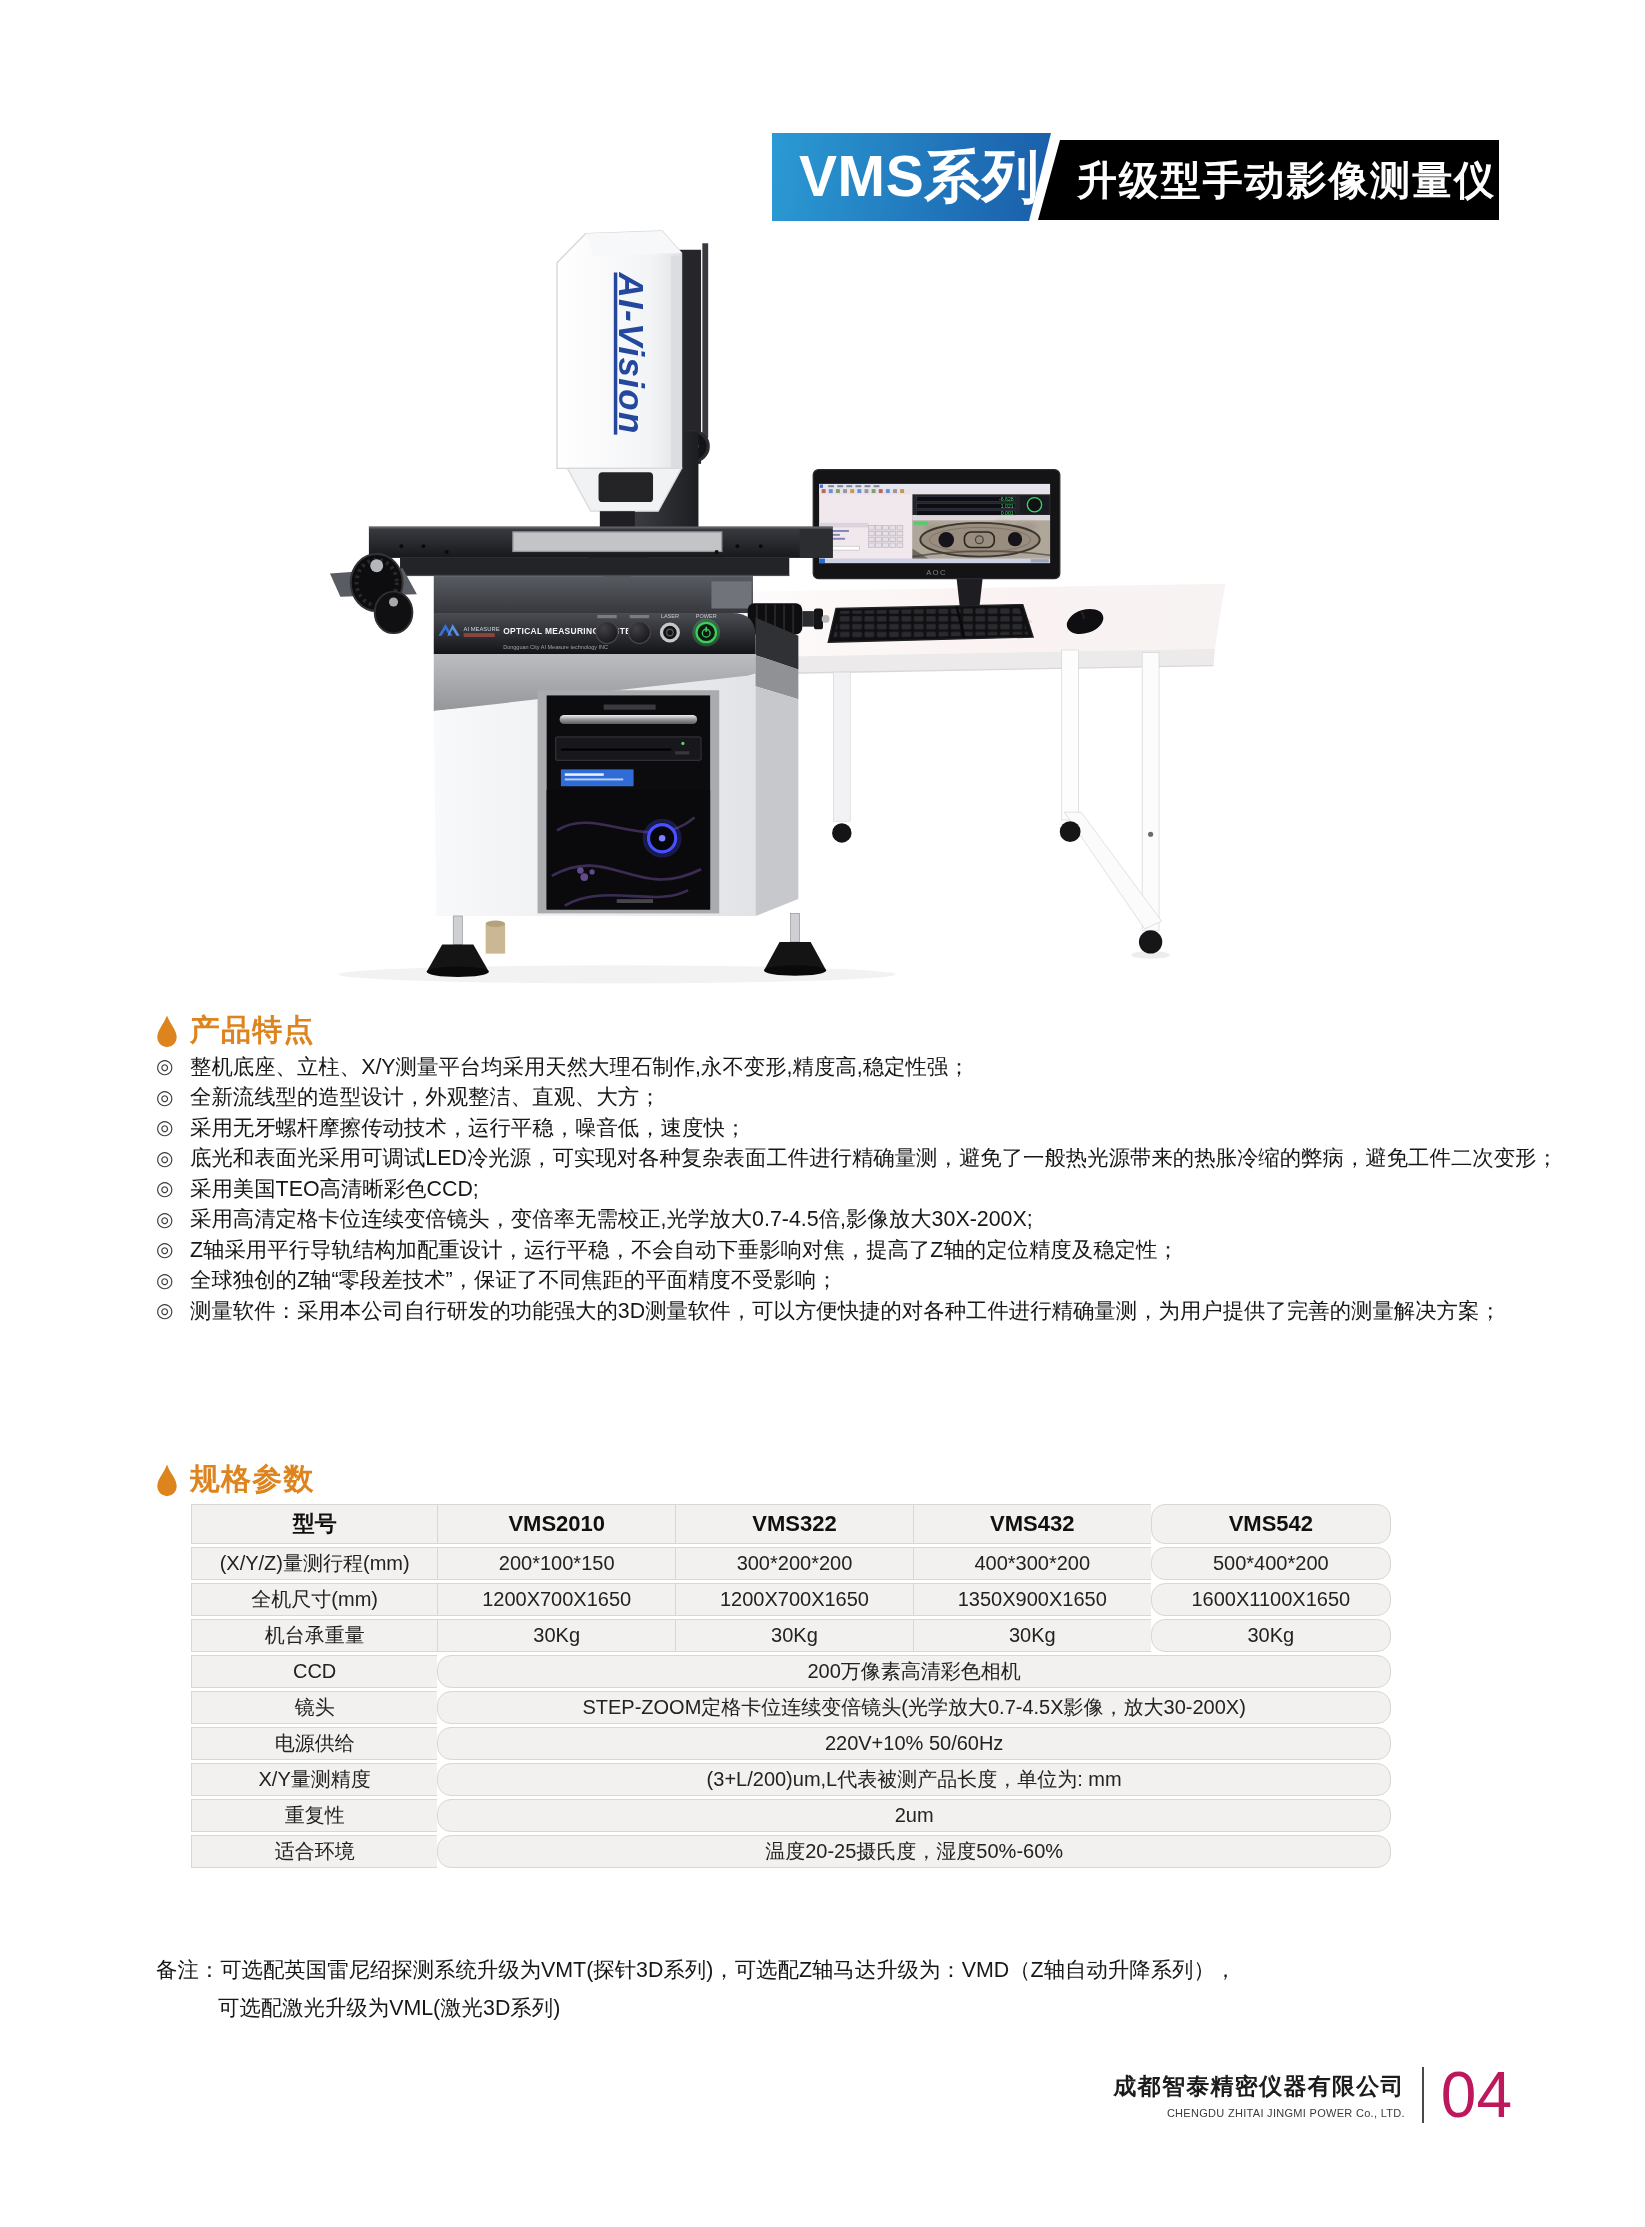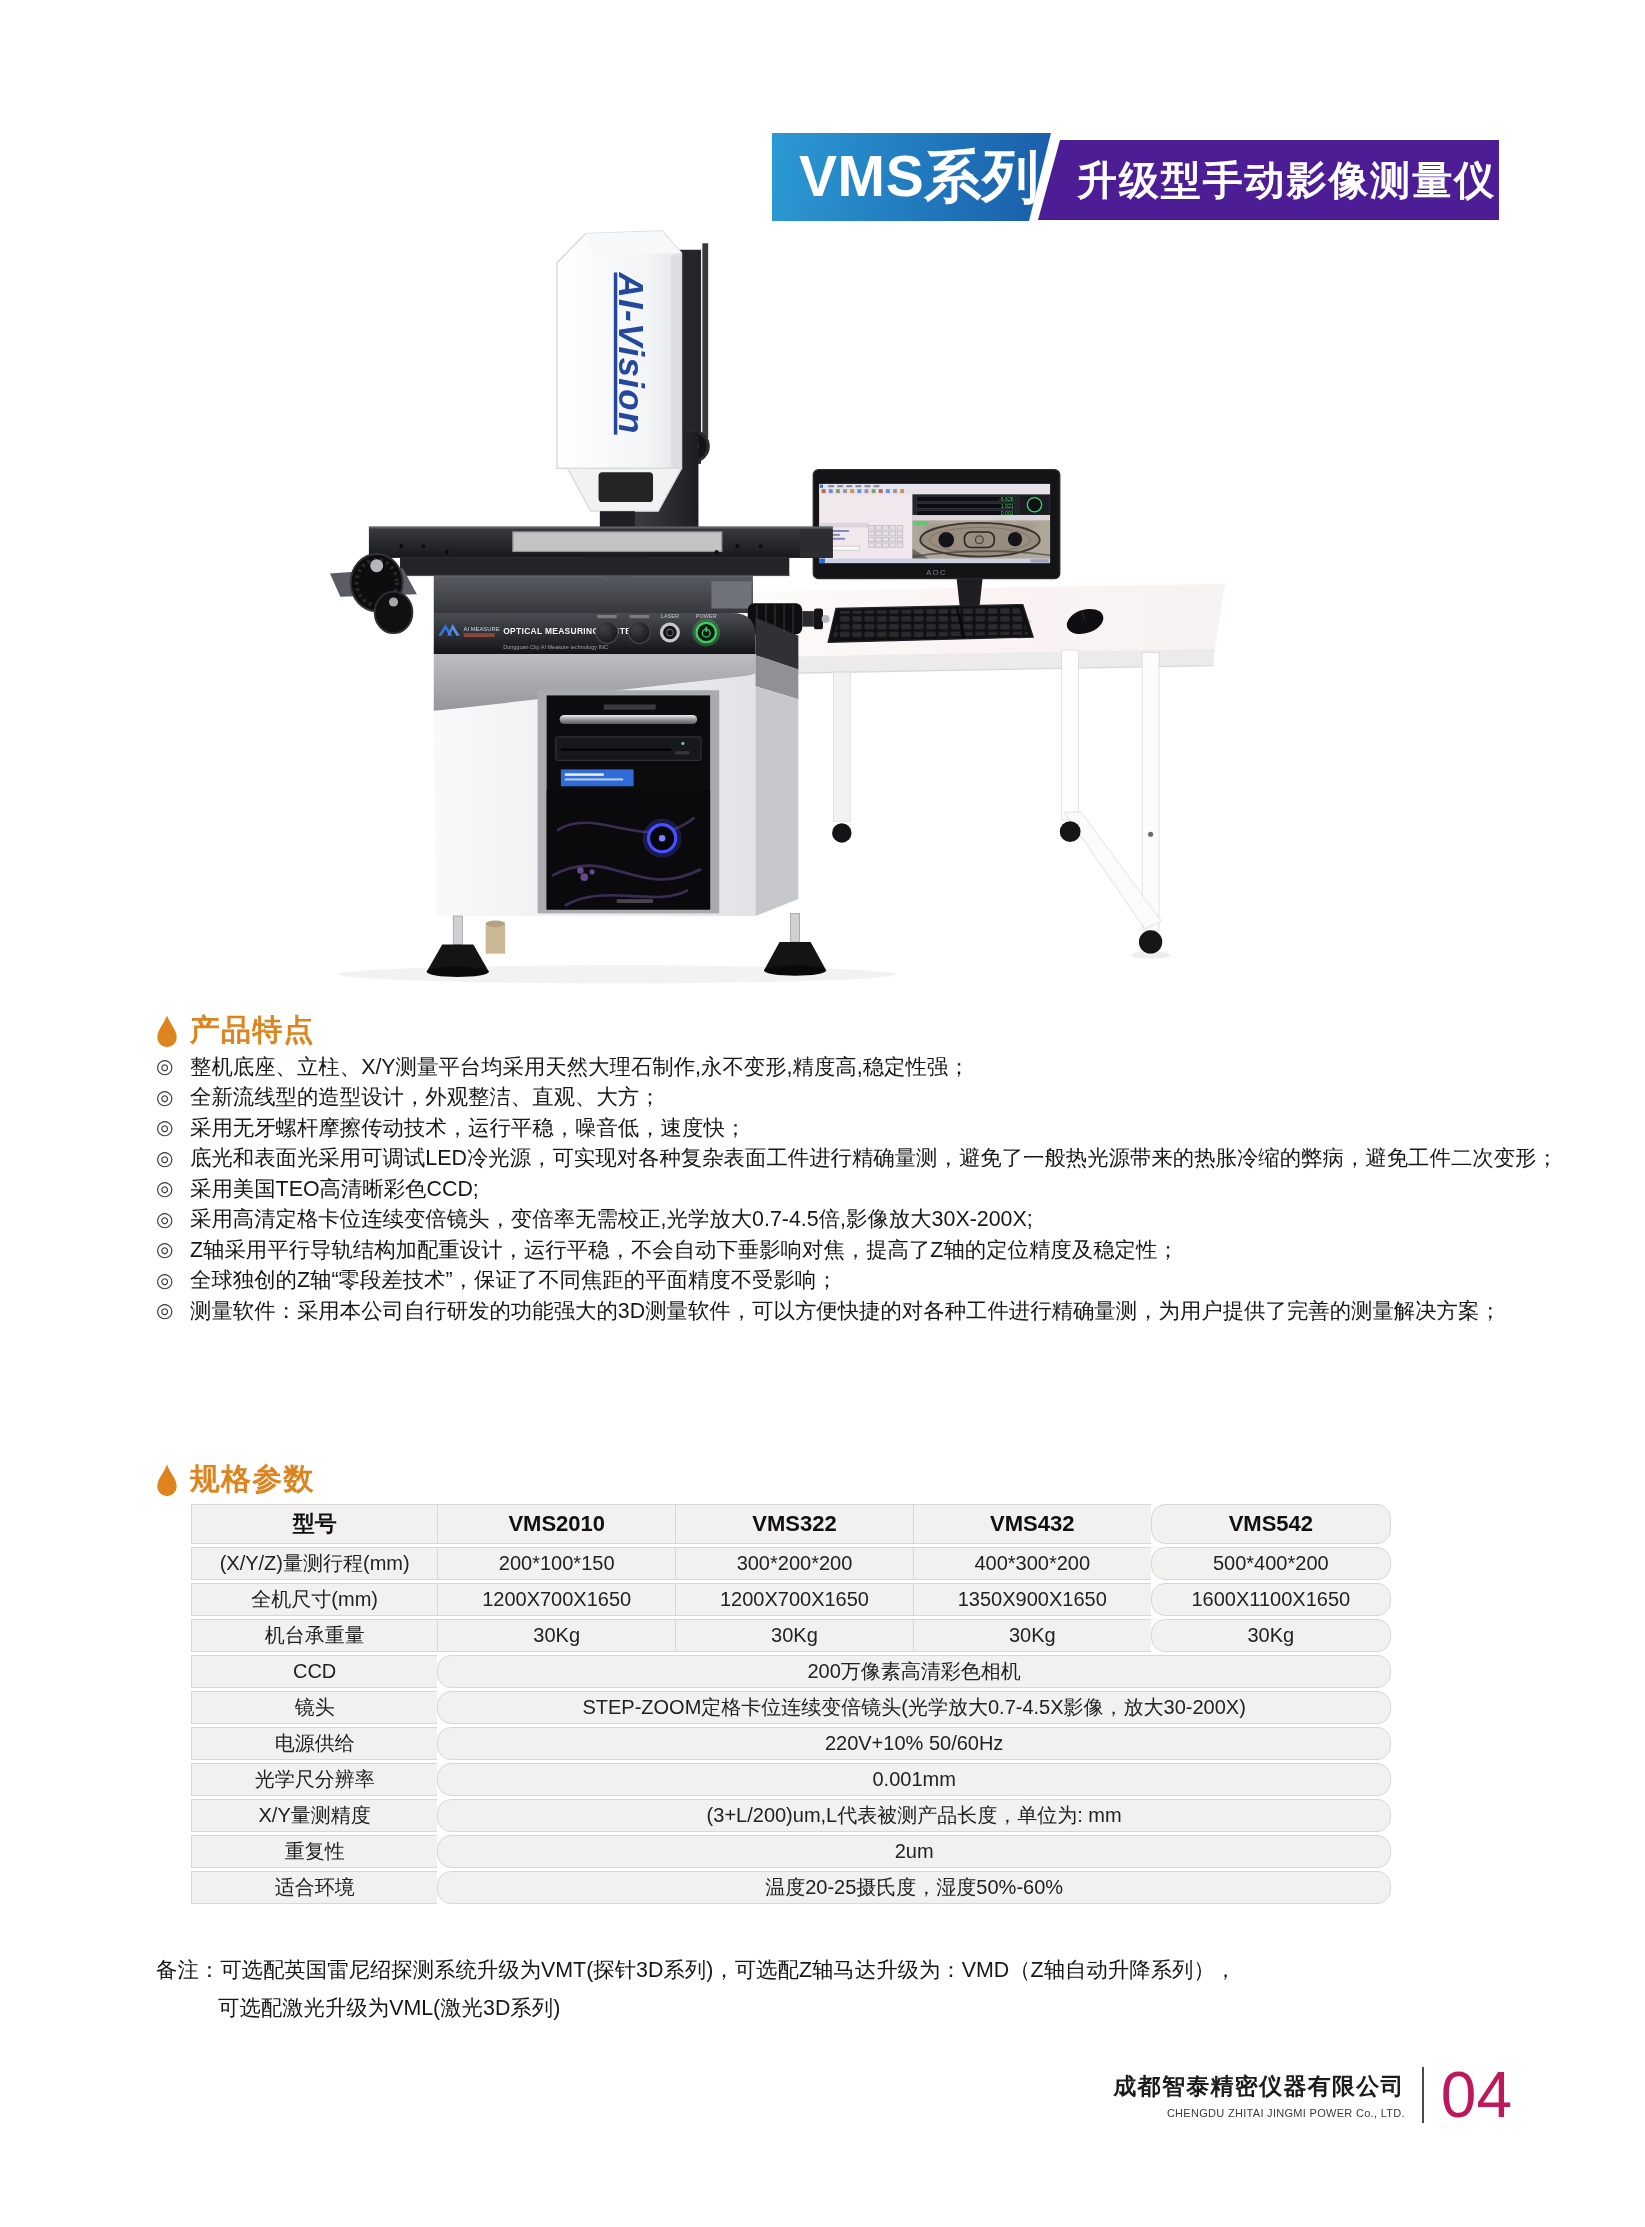--- a/index.html
+++ b/index.html
@@ -6,21 +6,21 @@
   .page{position:relative;width:1646px;height:2227px;background:#fff;overflow:hidden;
         font-family:"Liberation Sans","DejaVu Sans",sans-serif;color:#1a1a1a;}
 
   
   .title-blue{position:absolute;left:772px;top:133px;width:279px;height:88px;
     background:linear-gradient(98deg,#2b9ad4 0%,#1a5da9 100%);
     clip-path:polygon(0 0,100% 0,calc(100% - 22px) 100%,0 100%);
     display:flex;align-items:center;padding-left:27px;box-sizing:border-box;}
   .title-blue span{color:#fff;font-size:57px;font-weight:bold;letter-spacing:0.6px;}
   .title-gray{position:absolute;left:1038px;top:140px;width:461px;height:80px;
-    background:#4c1d95;clip-path:polygon(22px 0,100% 0,100% 100%,0 100%);
+    background:#000000;clip-path:polygon(22px 0,100% 0,100% 100%,0 100%);
     display:flex;align-items:center;padding-left:39px;box-sizing:border-box;}
   .title-gray span{color:#fff;font-size:40px;font-weight:bold;letter-spacing:1.9px;}
 
   
   .sec-head{position:absolute;display:flex;align-items:center;gap:11.7px;
     color:#DD841F;font-size:30px;font-weight:bold;letter-spacing:1.3px;}
   .sec-head svg{display:block;}
 
   
   .features{position:absolute;left:156px;top:1051px;width:1454px;}
@@ -484,24 +484,20 @@
     </tr>
     <tr>
       <td>镜头</td>
       <td colspan="4">STEP-ZOOM定格卡位连续变倍镜头(光学放大0.7-4.5X影像，放大30-200X)</td>
     </tr>
     <tr>
       <td>电源供给</td>
       <td colspan="4">220V+10% 50/60Hz</td>
     </tr>
     <tr>
-      <td>光学尺分辨率</td>
-      <td colspan="4">0.001mm</td>
-    </tr>
-    <tr>
       <td>X/Y量测精度</td>
       <td colspan="4">(3+L/200)um,L代表被测产品长度，单位为: mm</td>
     </tr>
     <tr>
       <td>重复性</td>
       <td colspan="4">2um</td>
     </tr>
     <tr>
       <td>适合环境</td>
       <td colspan="4">温度20-25摄氏度，湿度50%-60%</td>

